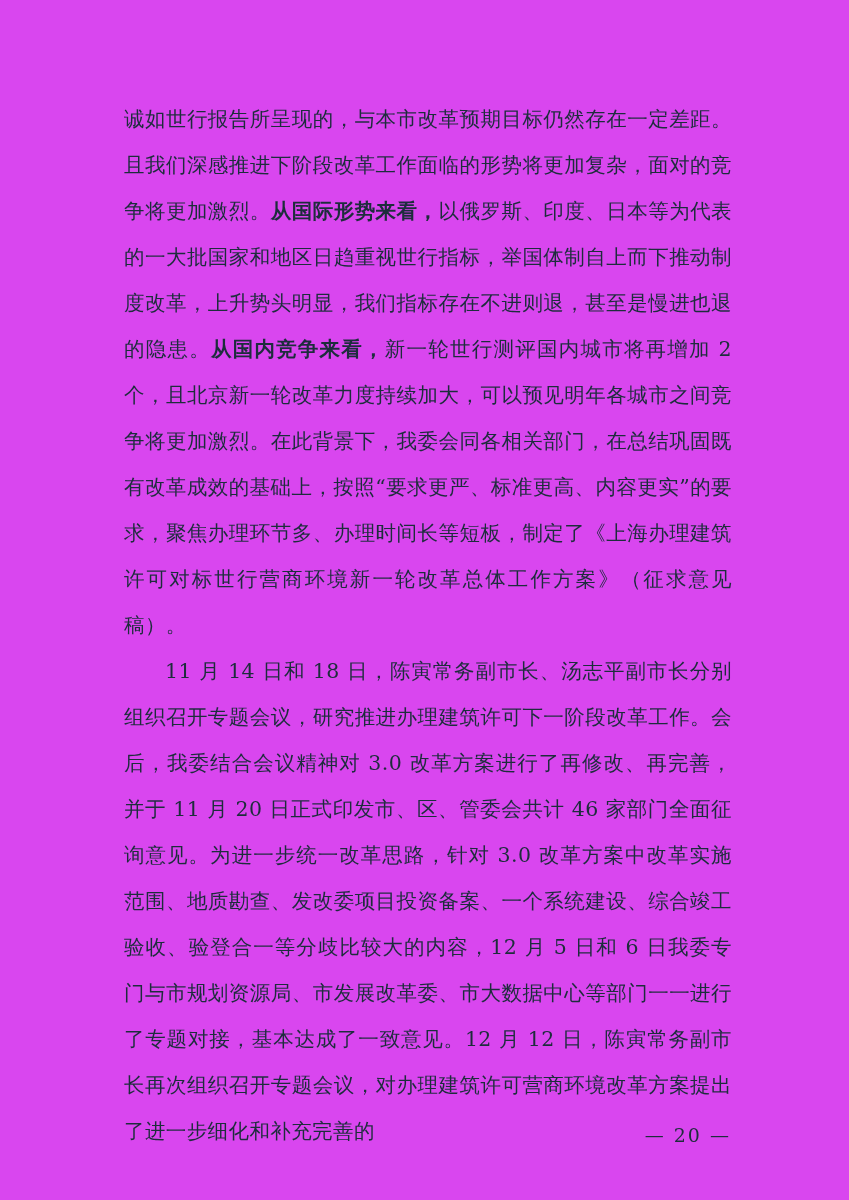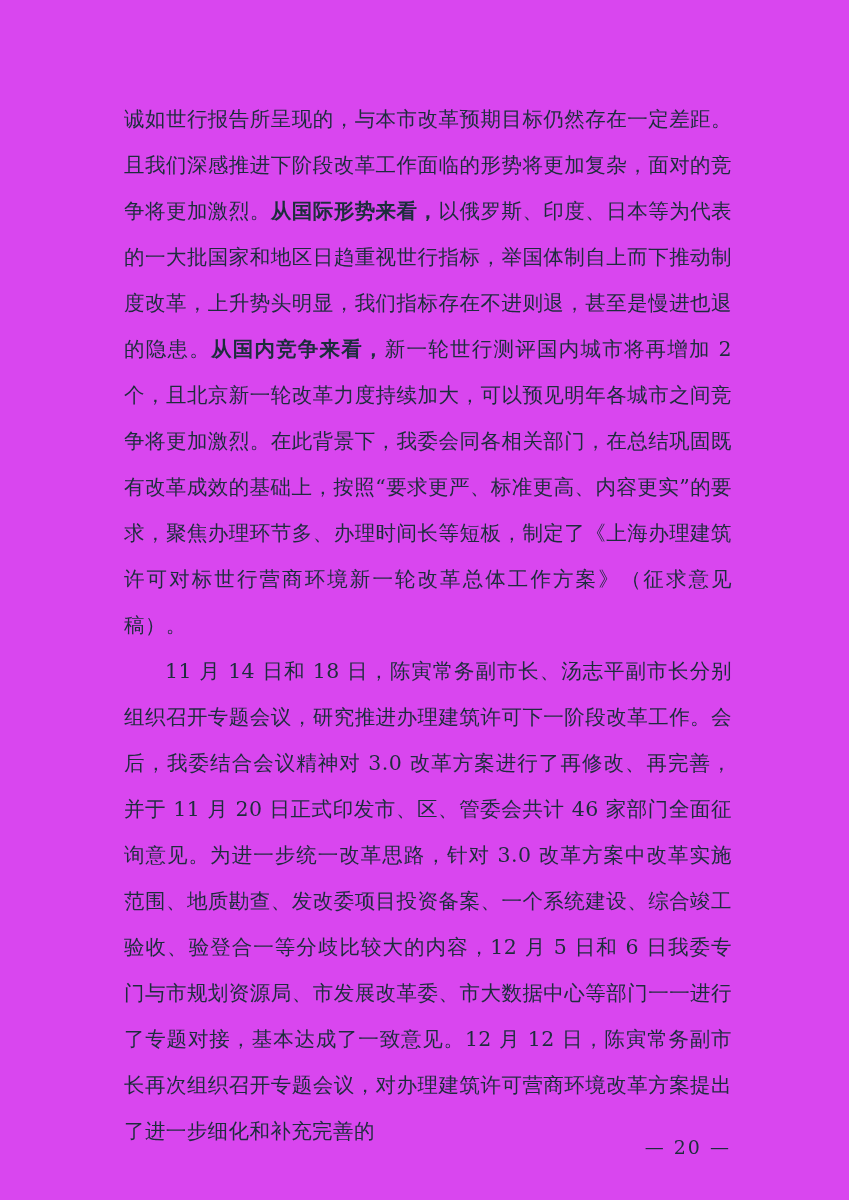--- a/index.html
+++ b/index.html
@@ -43,21 +43,21 @@
   .indent {
     text-indent: 2em;
   }
   .bold {
     font-weight: bold;
   }
   .pagenum {
     position: absolute;
     left: 0;
     right: 118px;
-    bottom: 42px;
+    bottom: 54px;
     text-align: right;
     font-size: 19px;
     letter-spacing: 2px;
     color: #1d2d3c;
     font-family: "DejaVu Serif", "Liberation Serif", serif;
   }
 </style>
 </head>
 <body>
 

